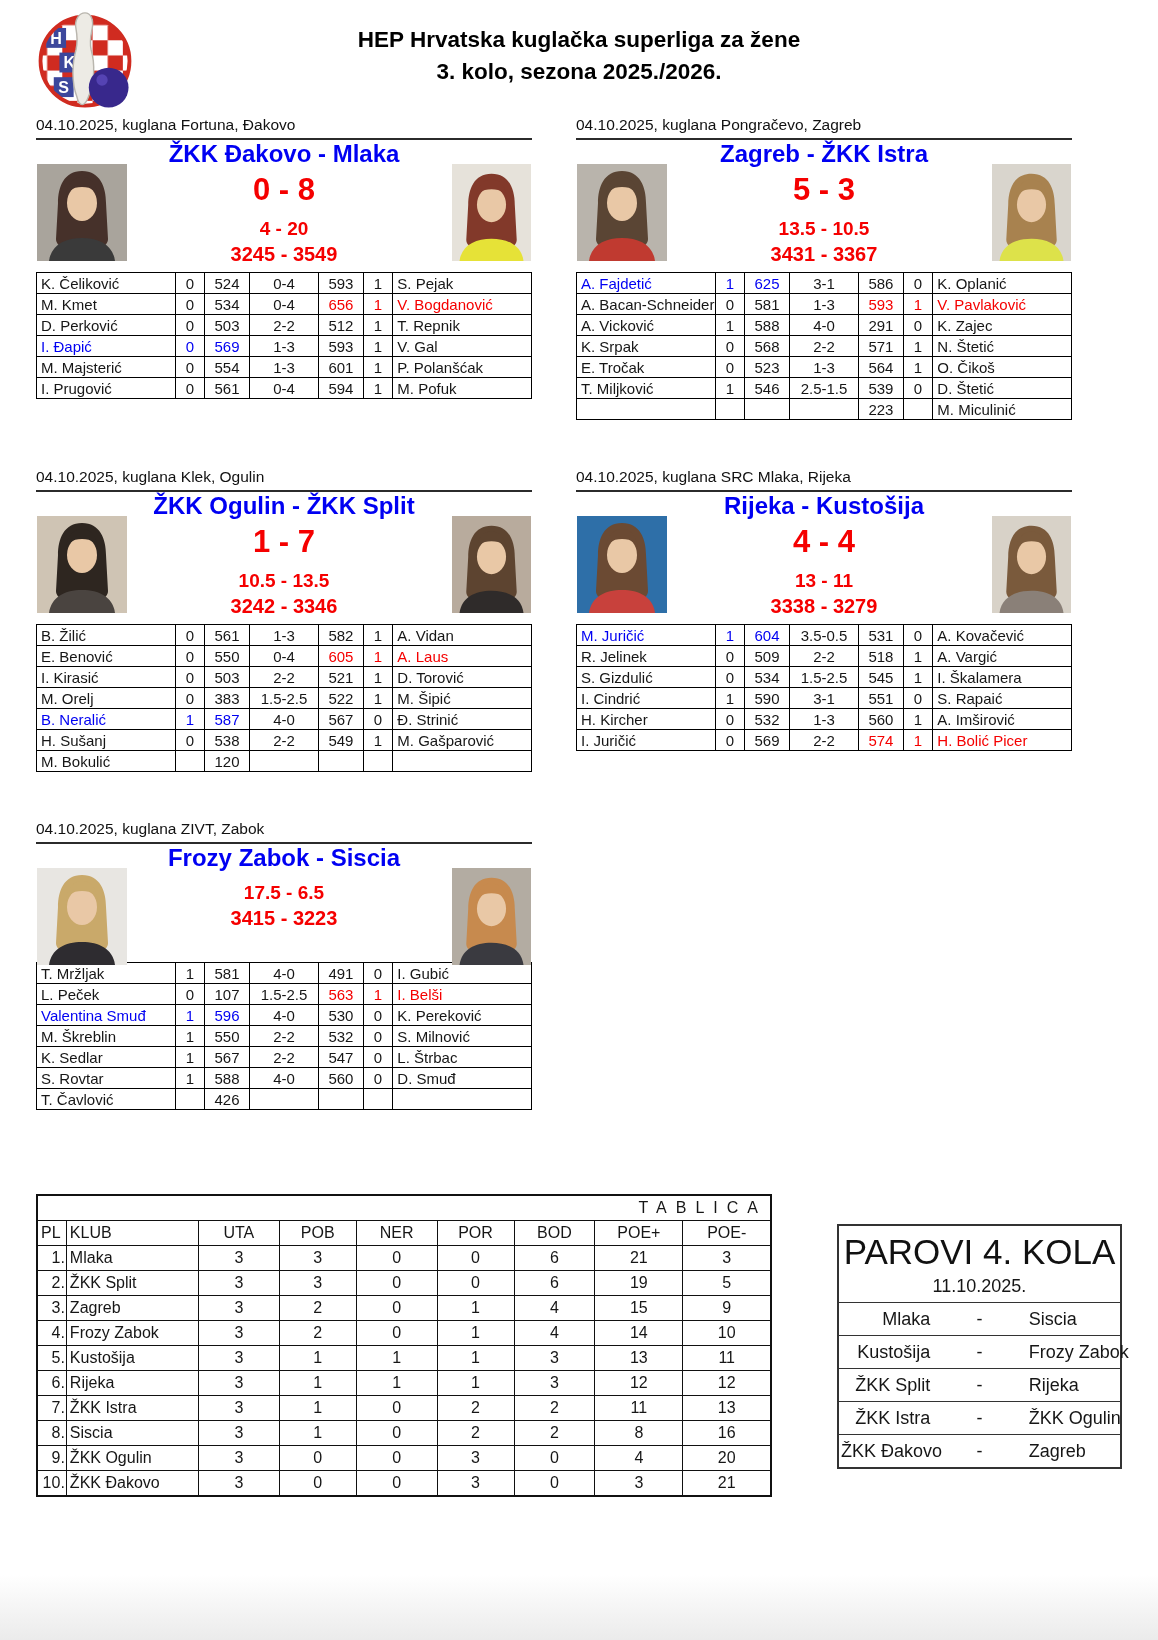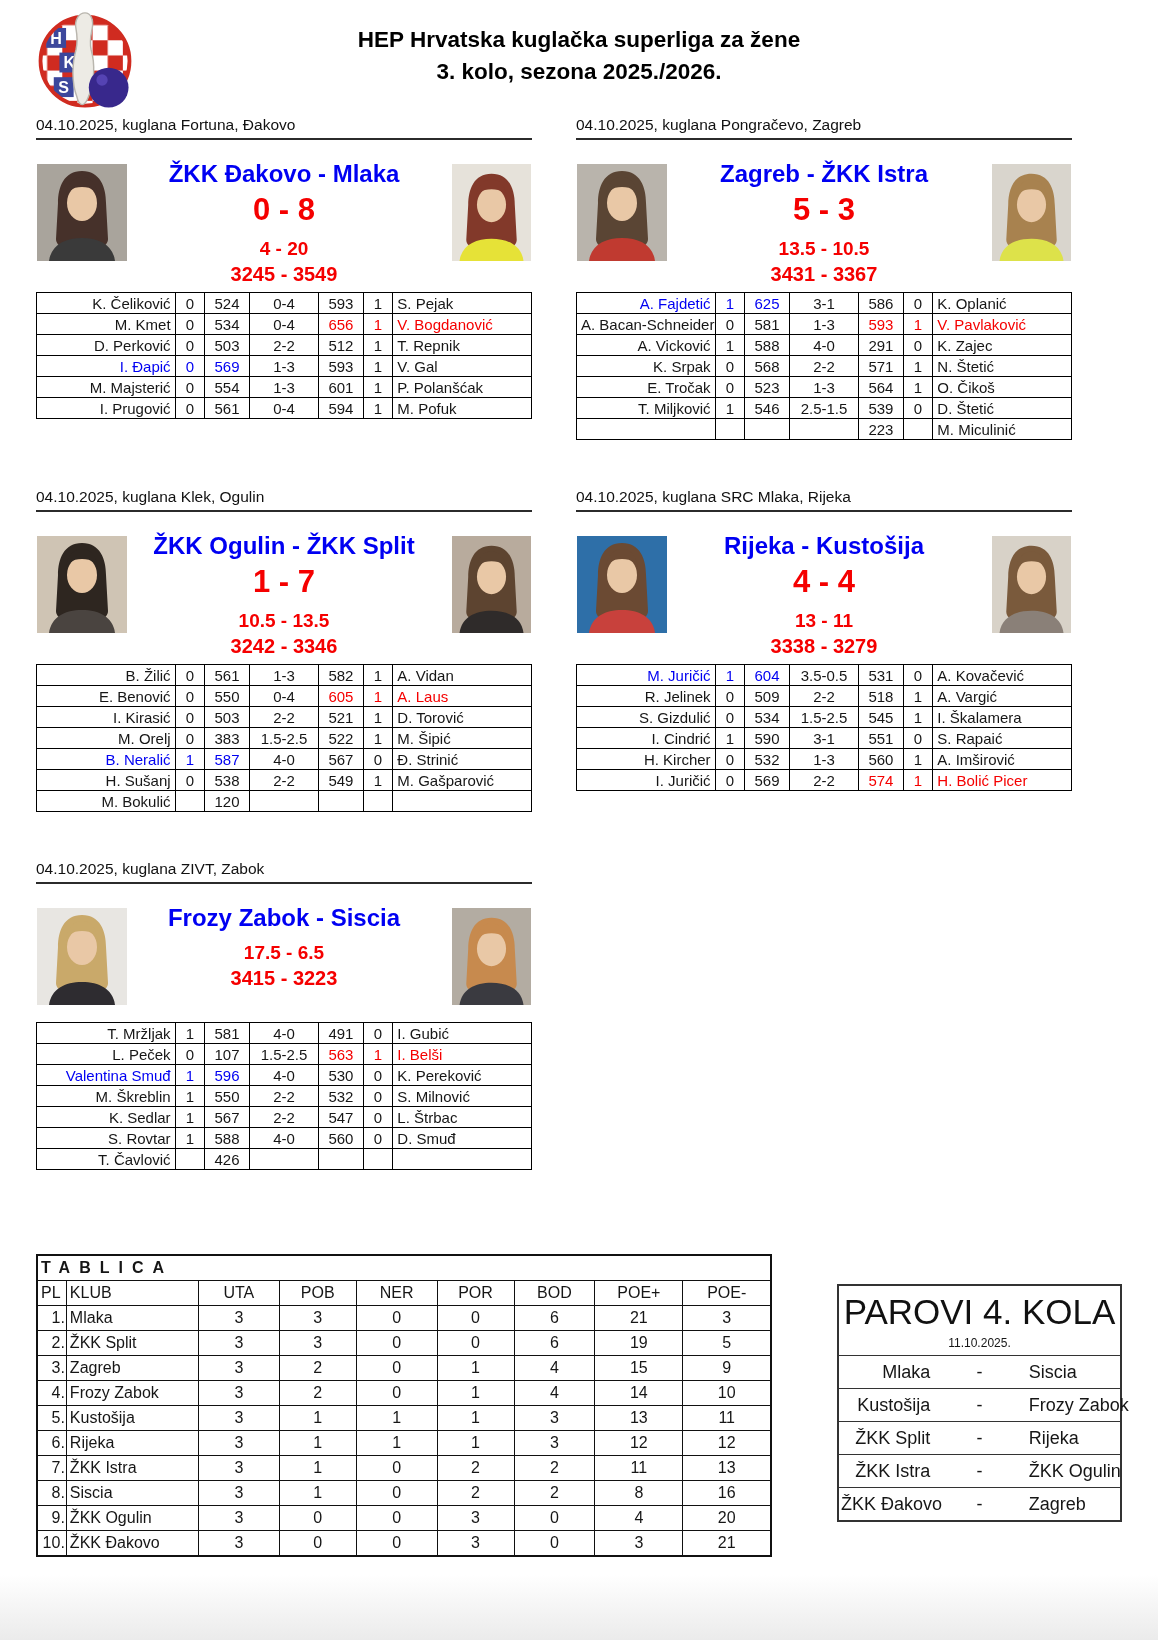--- a/index.html
+++ b/index.html
@@ -11,53 +11,53 @@
   }
   
   .header{position:relative;height:104px;margin-bottom:2px;}
   .logo{position:absolute;left:-4px;top:0;width:106px;height:106px;}
   .logo text{font-family:"Liberation Sans",sans-serif;font-weight:bold;fill:#fff;font-size:17px;}
   .titles{text-align:center;padding-top:14px;font-weight:bold;font-size:22.5px;line-height:1.4;color:#000;}
   
   .mrow{display:flex;gap:44px;align-items:flex-start;margin-bottom:48px;}
   .match{width:496px;}
   .venue{font-size:15.5px;color:#111;padding-bottom:4px;border-bottom:2px solid #2b2b2b;}
-  .mhead{position:relative;text-align:center;padding-top:20px;min-height:118px;}
+  .mhead{position:relative;text-align:center;padding-top:0;min-height:118px;}
   .mtitle{color:#0000f2;font-weight:bold;font-size:24px;}
   .mscore{color:#f50000;font-weight:bold;font-size:31px;margin-top:4px;}
   .msets{color:#f50000;font-weight:bold;font-size:19px;margin-top:10px;}
   .mpins{color:#f50000;font-weight:bold;font-size:20px;margin-top:3px;margin-bottom:6px;}
   .photo{position:absolute;top:24px;width:90px;height:97px;overflow:hidden;}
   .photo.left{left:1px;}
   .photo.right{right:1px;width:79px;}
   .photo svg{display:block;width:100%;height:100%;}
   
   table.mt{border-collapse:collapse;width:100%;table-layout:fixed;}
   table.mt td{border:1px solid #000;font-size:15px;height:20px;padding:0 4px;text-align:center;
               white-space:nowrap;overflow:hidden;}
-  table.mt td:first-child{text-align:right;}
+  table.mt td:first-child{text-align:left;}
   table.mt td:last-child{text-align:left;}
   td.red{color:#f50000;}
   td.blue{color:#0000f2;}
   td.x{border:none;}
   
   .bottom{display:flex;align-items:flex-start;margin-top:84px;}
   table.st{border-collapse:collapse;border:2px solid #111;width:741px;table-layout:fixed;}
   table.st td{border:1px solid #111;font-size:16px;padding:0 3px;height:24px;white-space:nowrap;overflow:hidden;}
-  td.st-title{font-size:26px;font-weight:bold;letter-spacing:9px;text-align:left;height:46px;}
+  td.st-title{font-size:26px;font-weight:normal;letter-spacing:9px;text-align:right;height:46px;}
   .sth td{text-align:center;height:26px;}
   .sth td:nth-child(1),.sth td:nth-child(2){text-align:left;}
   .stb td{text-align:center;}
   .stb td:nth-child(1){text-align:right;padding-right:1px;}
   .stb td:nth-child(2){text-align:left;}
   .pairs{margin-left:65px;margin-top:30px;}
   table.pt{border-collapse:collapse;border:2px solid #333;width:285px;table-layout:fixed;}
   .pt-head{text-align:center;padding:6px 2px 5px 2px;border-bottom:1px solid #333;}
   .pt-title{font-size:35px;color:#111;}
-  .pt-date{font-size:12px;margin-top:4px;}
+  .pt-date{font-size:18px;margin-top:4px;}
   .ptb td{border-top:1px solid #333;font-size:18px;height:32px;padding:0 2px;white-space:nowrap;}
   .ptb td:nth-child(1){text-align:right;}
   .ptb td:nth-child(2){text-align:center;}
   .ptb td:nth-child(3){text-align:left;}
   
   .footer{text-align:center;font-size:14.5px;color:#3d3d3d;margin-top:56px;}
 </style>
 </head>
 <body>
 

